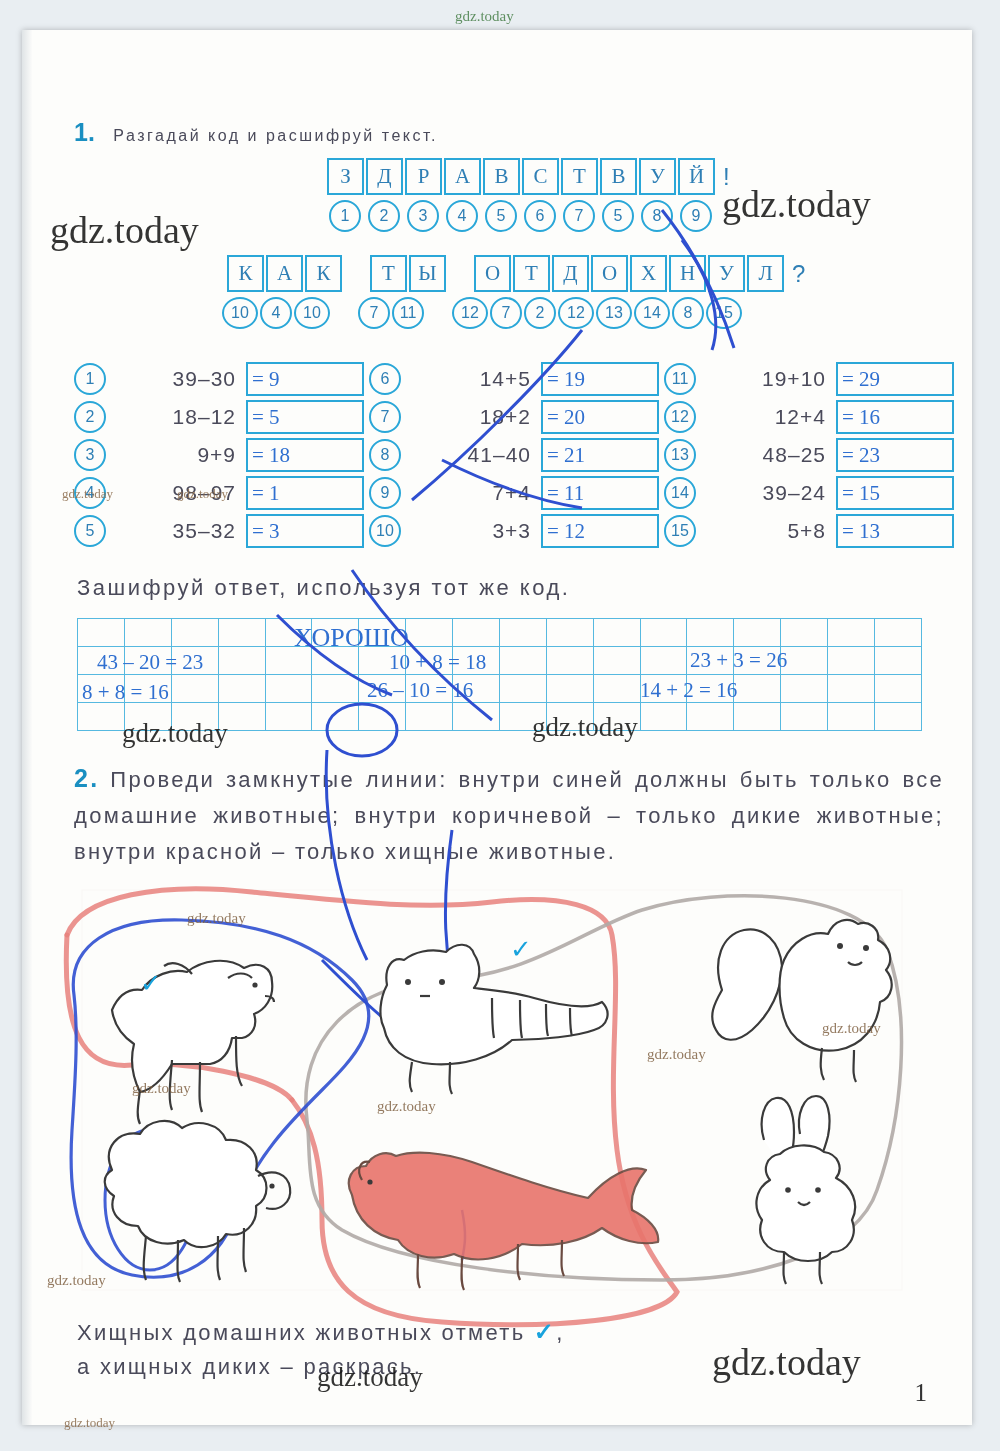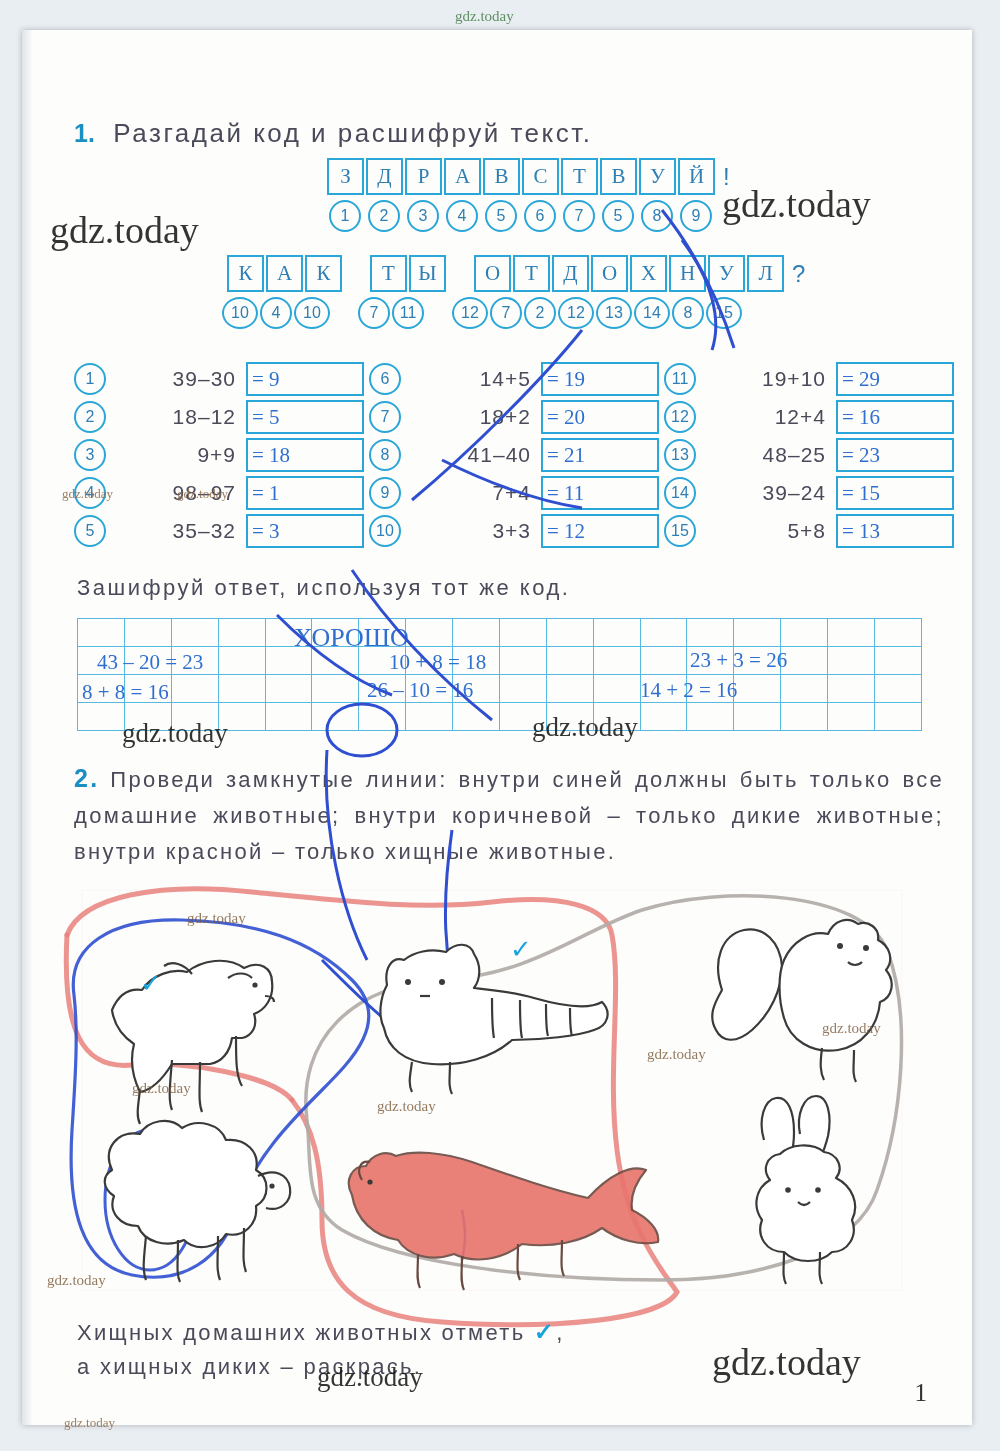--- a/index.html
+++ b/index.html
@@ -22,21 +22,21 @@
   
   .wm{position:absolute;color:#333;opacity:.72;font-family:"Liberation Serif",serif;white-space:nowrap;pointer-events:none;}
   .wm.small{font-size:15px;color:#7a5a3a;opacity:.8;}
   .wm.tiny{font-size:13px;color:#8a6a4a;opacity:.85;}
   .wm.big{font-size:38px;color:#111;opacity:.85;}
   .wm.mid{font-size:27px;color:#111;opacity:.85;}
   .wm.top{font-size:15px;color:#2a6b2a;}
 
   
   .tasknum{color:#1a8fc1;font-weight:bold;font-size:25px;font-family:"Liberation Sans",sans-serif;}
-  .tasktext{color:#4a4a5a;font-size:26px;letter-spacing:2.5px;font-family:"Liberation Sans",sans-serif;}
+  .tasktext{color:#4a4a5a;font-size:16px;letter-spacing:2.5px;font-family:"Liberation Sans",sans-serif;}
   .t1{position:absolute;left:52px;top:88px;}
   .t1 .tasktext{margin-left:14px;}
 
   
   .codeRow{position:absolute;display:flex;align-items:center;}
   .cbox{width:33px;height:33px;border:2px solid #2aa7d8;margin-right:2px;display:flex;align-items:center;justify-content:center;color:#2f7fb5;font-size:21px;font-family:"Liberation Serif",serif;}
   .hand{color:#2f6fd0;font-family:"Liberation Serif",serif;}
   .circnum{width:28px;height:28px;border:2px solid #2aa7d8;border-radius:50%;display:flex;align-items:center;justify-content:center;color:#2f7fb5;font-size:16px;margin-right:6px;}
   .bangtxt{color:#2f7fb5;font-size:24px;margin-left:6px;}
 

